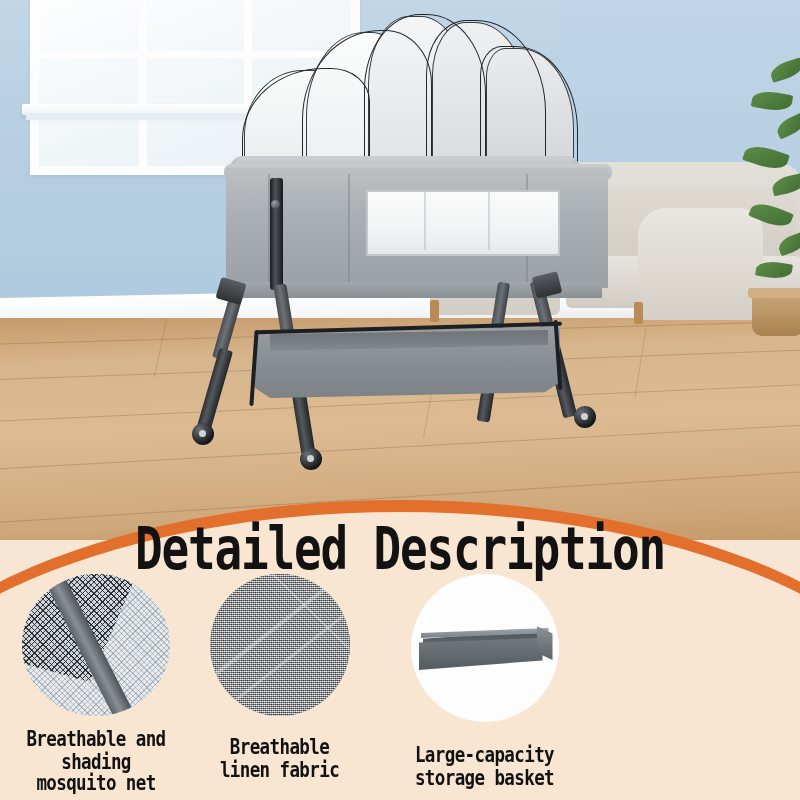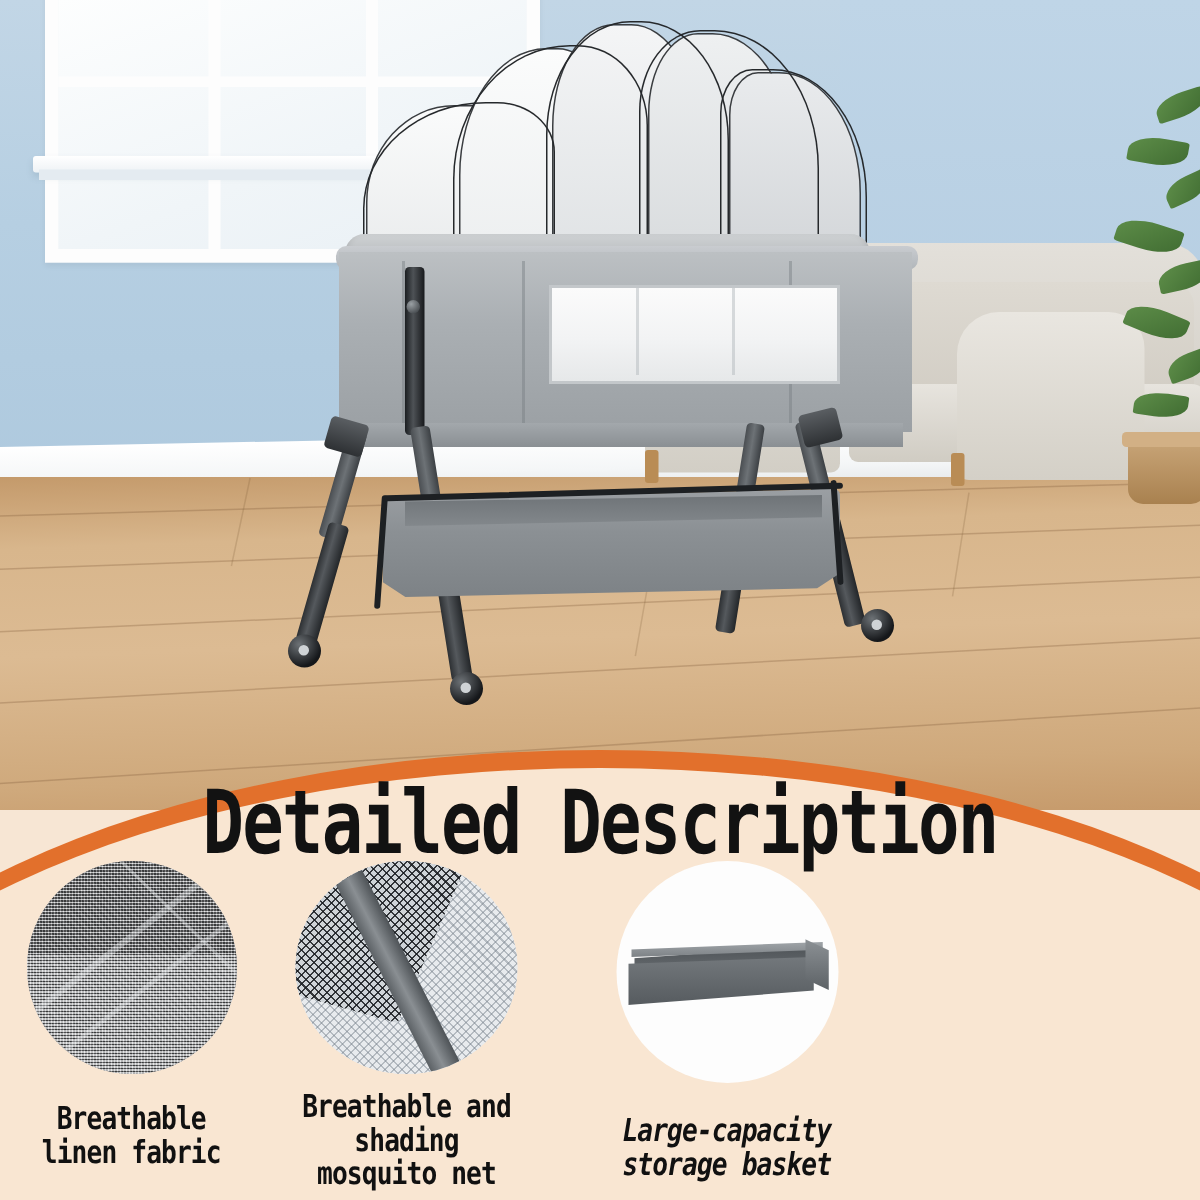--- a/index.html
+++ b/index.html
@@ -121,21 +121,21 @@
         font-family:"DejaVu Sans Mono",monospace;font-weight:bold;font-size:46px;
         letter-spacing:-1.2px;color:#121212;
         transform:scaleY(1.28);transform-origin:center top;line-height:1;}
 
   #cards{position:absolute;left:0;top:572px;width:800px;height:220px;
         display:flex;align-items:flex-start;}
   .card{position:relative;height:220px;}
   .card-0{width:198px;}
   .card-1{width:175px;}
   .card-2{width:192px;}
-  .card-3{width:235px;font-style:italic;}
+  .card-3{width:235px;}
 
   .thumb{position:relative;margin:0 auto;border-radius:50%;overflow:hidden;}
   .thumb-0{width:138px;height:140px;background:#fdfdfd;margin-top:2px;}
   .thumb-1{width:140px;height:142px;background:#dadada;margin-top:2px;}
   .thumb-2{width:148px;height:142px;background:#e9ecef;margin-top:2px;}
   .thumb-3{width:148px;height:148px;background:#fdfdfd;margin-top:2px;}
 
   
   .t0-tube{position:absolute;left:20px;top:-20px;width:72px;height:190px;
         background:linear-gradient(90deg,#0d0f11 0%,#3f4347 38%,#1b1e21 72%,#0a0c0d 100%);
@@ -317,43 +317,43 @@
   <div id="banner">
     <div class="arc-orange"></div>
     <div class="arc-cream"></div>
   </div>
 
   <div id="title">Detailed Description</div>
 
   <div id="cards">
 
 
+    <div class="card card-2">
+      <div class="thumb thumb-2">
+        <div class="t2-light"></div>
+        <div class="t2-dark"></div>
+        <div class="t2-band"></div>
+      </div>
+      <div class="caption cap-2">
+        <div>Breathable and</div>
+        <div>shading</div>
+        <div>mosquito net</div>
+      </div>
+    </div>
+
     <div class="card card-1">
       <div class="thumb thumb-1">
         <div class="t1-weave"></div>
         <div class="t1-diag" style="left:-30px;top:44px;width:210px;height:4px;"></div>
         <div class="t1-diag" style="left:-30px;top:86px;width:210px;height:3px;"></div>
         <div class="t1-diag" style="left:-20px;top:16px;width:200px;height:2px;transform:rotate(44deg)"></div>
       </div>
       <div class="caption cap-1">
         <div>Breathable</div>
         <div>linen fabric</div>
-      </div>
-    </div>
-
-    <div class="card card-2">
-      <div class="thumb thumb-2">
-        <div class="t2-light"></div>
-        <div class="t2-dark"></div>
-        <div class="t2-band"></div>
-      </div>
-      <div class="caption cap-2">
-        <div>Breathable and</div>
-        <div>shading</div>
-        <div>mosquito net</div>
       </div>
     </div>
 
     <div class="card card-3">
       <div class="thumb thumb-3">
         <div class="t3-tray">
           <div class="t3-inner"></div>
           <div class="t3-front"></div>
           <div class="t3-rim"></div>
           <div class="t3-cap"></div>

